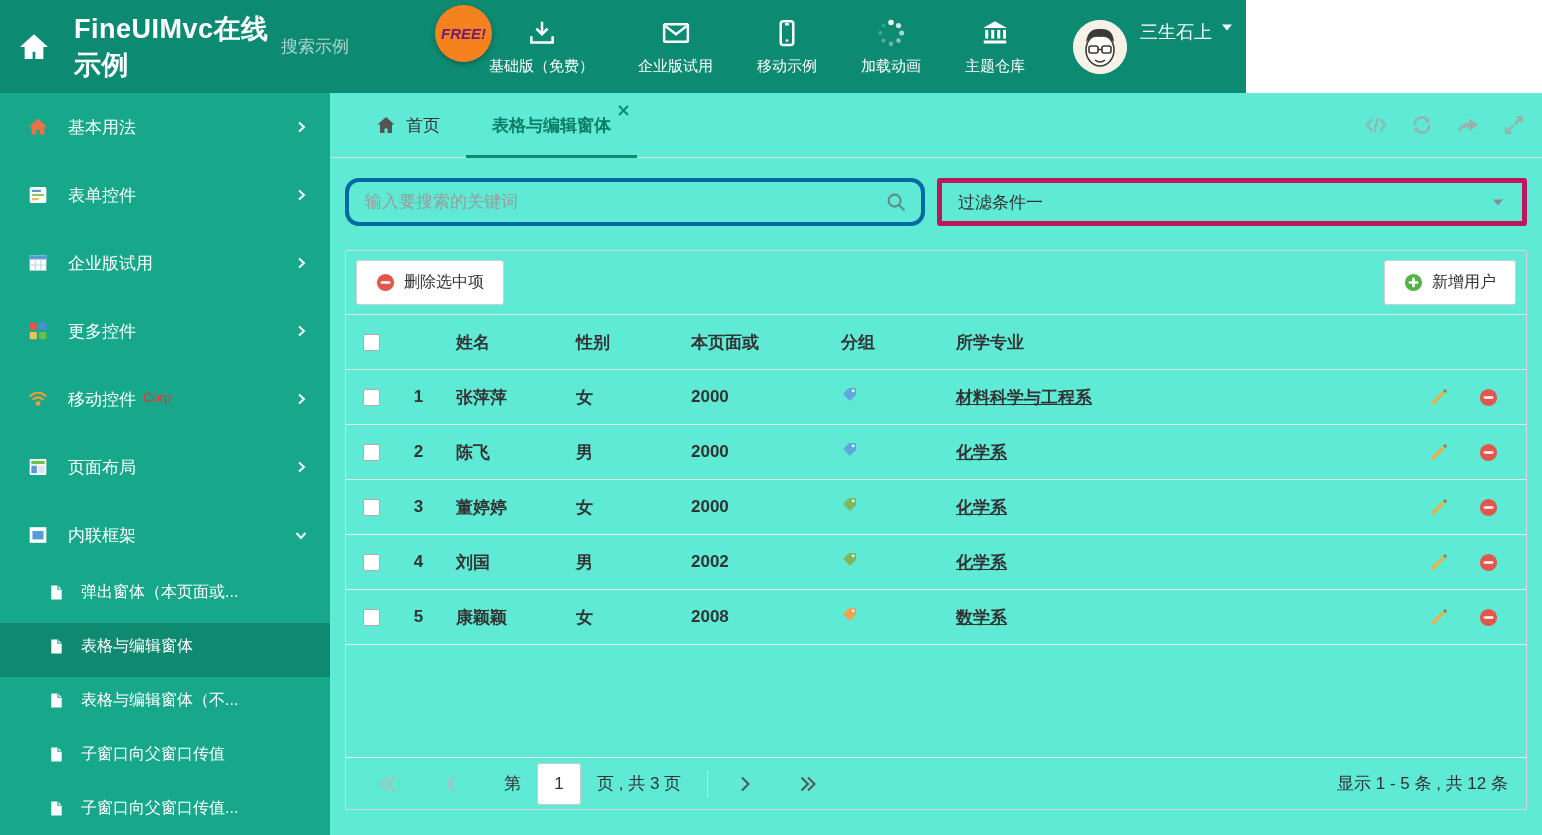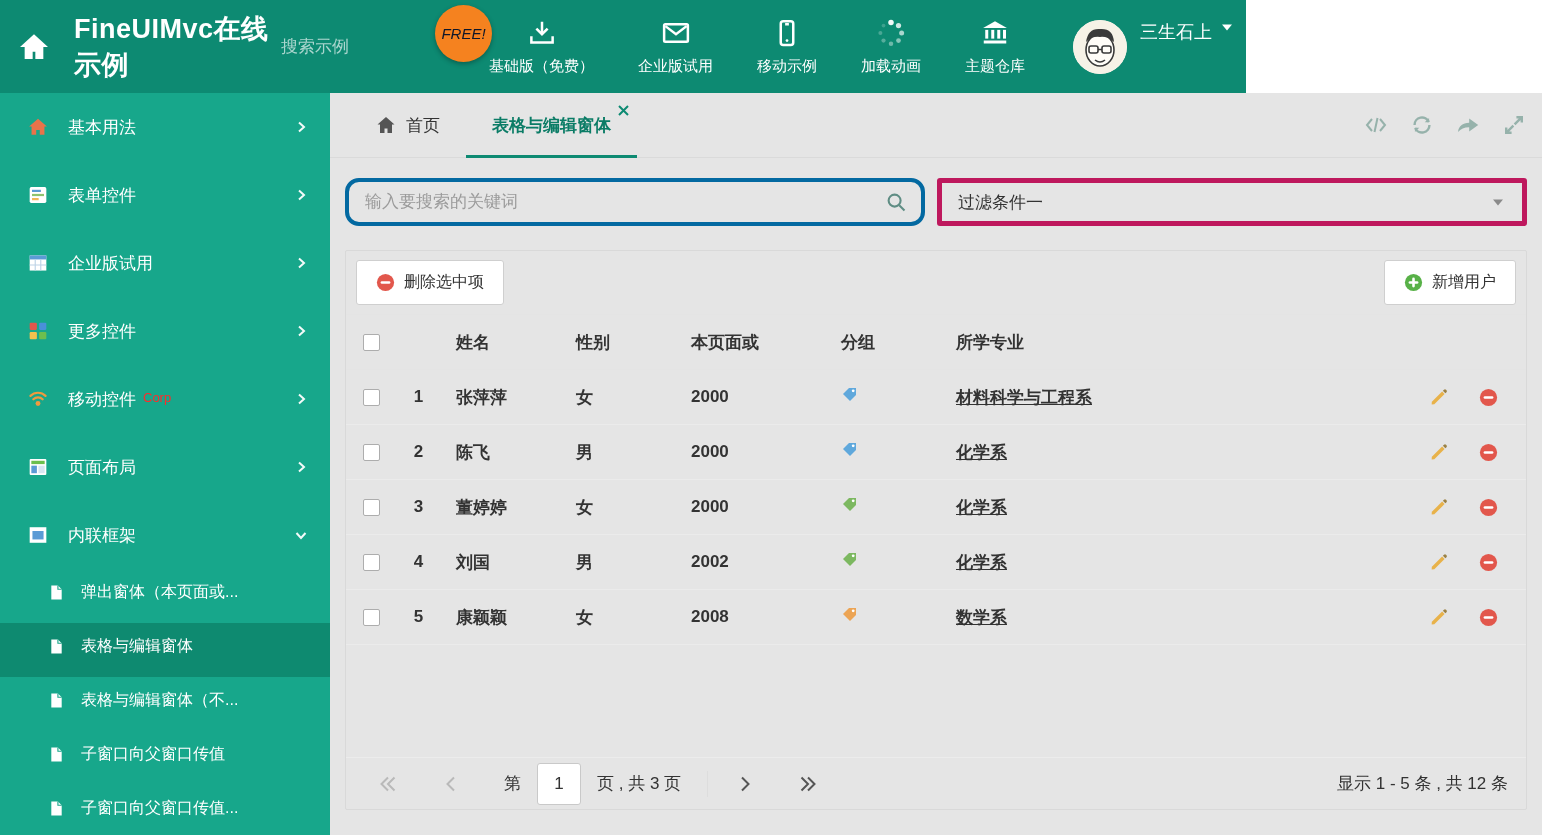--- a/index.html
+++ b/index.html
@@ -13,39 +13,39 @@
   .logo .home-ic{width:32px;height:32px;color:#fff;margin-right:24px}
   .logo-title{font-size:27px;font-weight:bold;letter-spacing:.5px}
   .hsearch{display:flex;align-items:center;}
   .hsearch input{background:transparent;border:none;outline:none;color:#fff;font-size:17px;width:150px;font-family:inherit}
   .hsearch input::placeholder{color:rgba(255,255,255,.65)}
   .hsearch .mag{width:22px;height:22px;color:rgba(255,255,255,.85);margin-left:14px}
   .hnav{display:flex;margin-left:auto}
   .hnav-item{position:relative;display:flex;flex-direction:column;align-items:center;justify-content:center;padding:0 22px;cursor:pointer}
   .hnav-item .nico{width:30px;height:30px;color:#fff}
   .hnav-item .nlabel{font-size:15px;margin-top:9px;white-space:nowrap}
-  .free-badge{position:absolute;left:-32px;top:-13px;width:57px;height:57px;border-radius:50%;background:#f5821f;color:#0f172a;font-weight:normal;font-style:italic;font-size:15px;display:flex;align-items:center;justify-content:center;box-shadow:0 2px 5px rgba(0,0,0,.3);z-index:3}
+  .free-badge{position:absolute;left:-32px;top:-13px;width:57px;height:57px;border-radius:50%;background:#f5821f;color:#701a75;font-weight:bold;font-style:italic;font-size:15px;display:flex;align-items:center;justify-content:center;box-shadow:0 2px 5px rgba(0,0,0,.3);z-index:3}
   .huser{display:flex;margin-left:26px;padding-right:12px;cursor:pointer}
   .avatar{width:54px;height:54px;border-radius:50%;background:#f6f2e7;overflow:hidden;flex:0 0 auto}
   .huser .uname{font-size:18px;margin-left:13px;white-space:nowrap}
   .huser .ucaret{width:14px;height:14px;margin-left:8px;color:#fff}
 
   
   .sidebar{position:absolute;top:93px;left:0;width:330px;bottom:0;background:#17a78b;color:#fff;overflow:hidden}
   .side-item{height:68px;display:flex;align-items:center;padding:0 22px 0 28px;cursor:pointer}
   .side-item .si-icon{width:20px;height:20px;margin-right:20px;flex:0 0 auto}
   .side-item .si-label{font-size:17px}
   .side-item .corp{color:#ff2b2b;font-size:13px;margin-left:7px;transform:translateY(-2px)}
   .side-item .si-caret{margin-left:auto;width:14px;height:14px;color:rgba(255,255,255,.95)}
   .sub-item{height:54px;display:flex;align-items:center;padding:0 22px 8px 48px;cursor:pointer;font-size:16px}
   .sub-item .pg-icon{width:17px;height:17px;margin-right:16px;flex:0 0 auto}
   .sub-item.selected{background:#0e8a70}
 
   
-  .main{position:absolute;top:93px;left:330px;right:0;bottom:0;background:#e5e5e5}
+  .main{position:absolute;top:93px;left:330px;right:0;bottom:0;background:#5eead4}
   .tabbar{height:65px;border-bottom:1px solid #dadada;display:flex;align-items:stretch;padding-left:20px;position:relative}
   .tab{display:flex;align-items:center;padding:0 26px;position:relative;cursor:pointer}
   .tab .tico{width:20px;height:20px;color:#555;margin-right:10px}
   .tab .tlabel{font-size:17px;color:#333}
   .tab.active .tlabel{color:#0b7c66;font-weight:bold}
   .tab.active::after{content:"";position:absolute;left:0;right:0;bottom:-1px;height:3px;background:#0d8a72}
   .tab .tclose{position:absolute;top:12px;right:8px;width:11px;height:11px;color:#0d8a72;cursor:pointer}
   .tabtools{margin-left:auto;display:flex;align-items:center;padding-right:16px}
   .ttool{width:24px;height:24px;color:#96b2ab;margin-left:22px;cursor:pointer}
 

